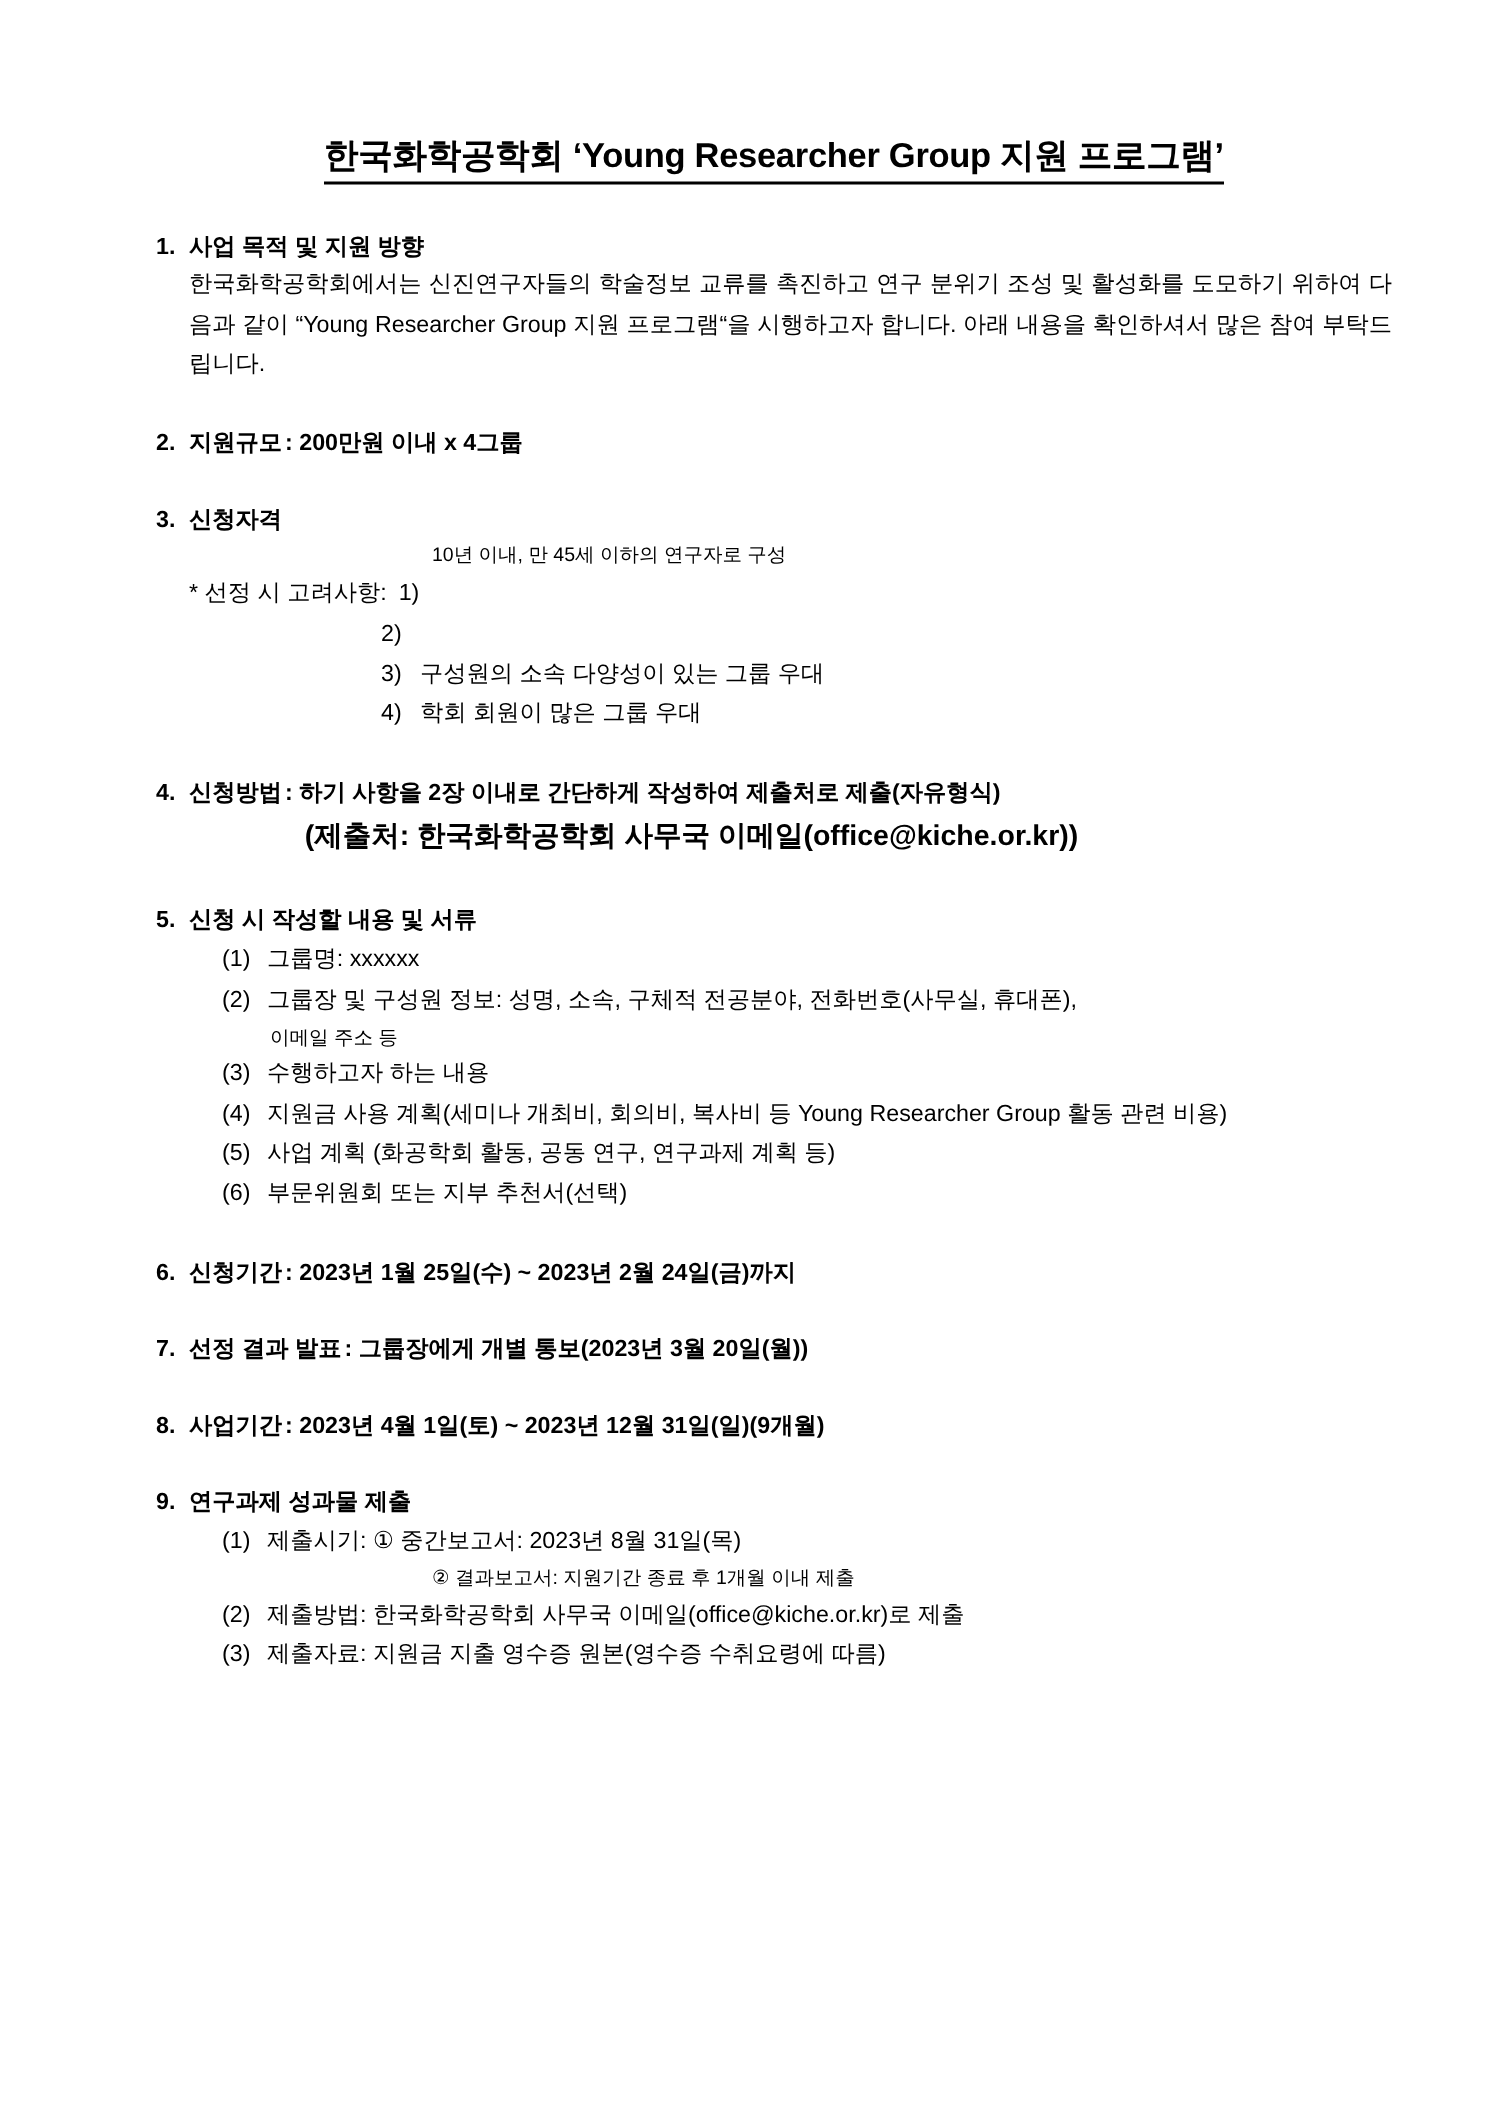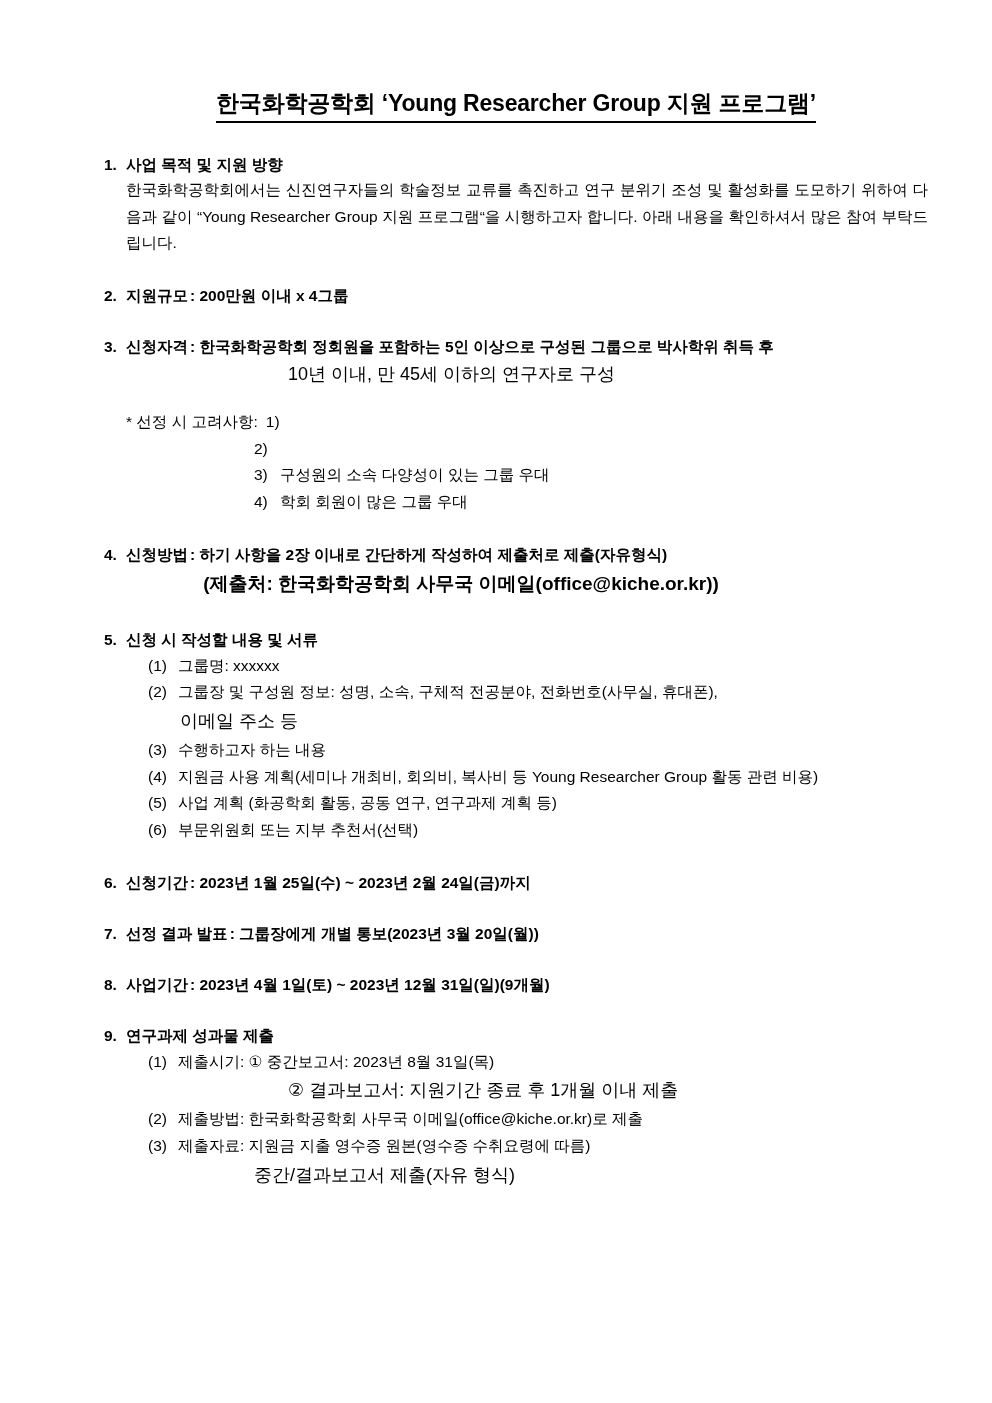--- a/index.html
+++ b/index.html
@@ -70,42 +70,42 @@
     text-align: justify;
     text-justify: inter-character;
   }
   .indent-1 { padding-left: 22px; }
   .indent-2 { padding-left: 44px; }
   .indent-3 { padding-left: 76px; }
   .indent-5 { padding-left: 150px; }
   .indent-6 { padding-left: 184px; }
 
   .line {
-    font-size: 18px;
+    font-size: 13px;
     line-height: 1.72;
   }
   .center-line {
     text-align: center;
     font-size: 19px;
     line-height: 1.8;
     font-weight: bold;
     padding-right: 110px;
   }
   .list-row {
     display: flex;
     align-items: baseline;
     font-size: 15.5px;
     line-height: 1.72;
   }
   .list-marker {
     flex: 0 0 auto;
     width: 30px;
   }
   .list-text { flex: 1 1 auto; }
-  .tight { margin-top: 19px; }
+  .tight { margin-top: 2px; }
   .sub-block { margin-top: 1px; }
 </style>
 </head>
 <body>
 
 <div class="page">
 
   <h1 class="doc-title">
     <span class="doc-title-inner">한국화학공학회 ‘Young Researcher Group 지원 프로그램’</span>
   </h1>
@@ -123,21 +123,20 @@
       <span class="sec-num">2.</span>
       <span class="sec-label">지원규모</span>
       <span class="sec-inline">: 200만원 이내 x 4그룹</span>
     </div>
   </div>
 
   <div class="section">
     <div class="sec-head">
       <span class="sec-num">3.</span>
       <span class="sec-label">신청자격</span>
-      <span class="sec-inline">: 한국화학공학회 정회원을 포함하는 5인 이상으로 구성된 그룹으로 박사학위 취득 후</span>
     </div>
     <div class="line indent-6">10년 이내, 만 45세 이하의 연구자로 구성</div>
     <div class="list-row indent-1 tight">
       <span class="list-marker" style="width:auto;padding-right:8px;">* 선정 시 고려사항:</span>
       <span class="list-marker" style="width:26px;">1)</span>
     </div>
     <div class="list-row indent-5">
       <span class="list-marker" style="width:26px;">2)</span>
     </div>
     <div class="list-row indent-5">
@@ -226,16 +225,15 @@
     </div>
     <div class="line indent-6">② 결과보고서: 지원기간 종료 후 1개월 이내 제출</div>
     <div class="list-row indent-2">
       <span class="list-marker">(2)</span>
       <span class="list-text">제출방법: 한국화학공학회 사무국 이메일(office@kiche.or.kr)로 제출</span>
     </div>
     <div class="list-row indent-2">
       <span class="list-marker">(3)</span>
       <span class="list-text">제출자료: 지원금 지출 영수증 원본(영수증 수취요령에 따름)</span>
     </div>
-    <div class="line indent-5">중간/결과보고서 제출(자유 형식)</div>
   </div>
 
 </div>
 
 </body></html>

